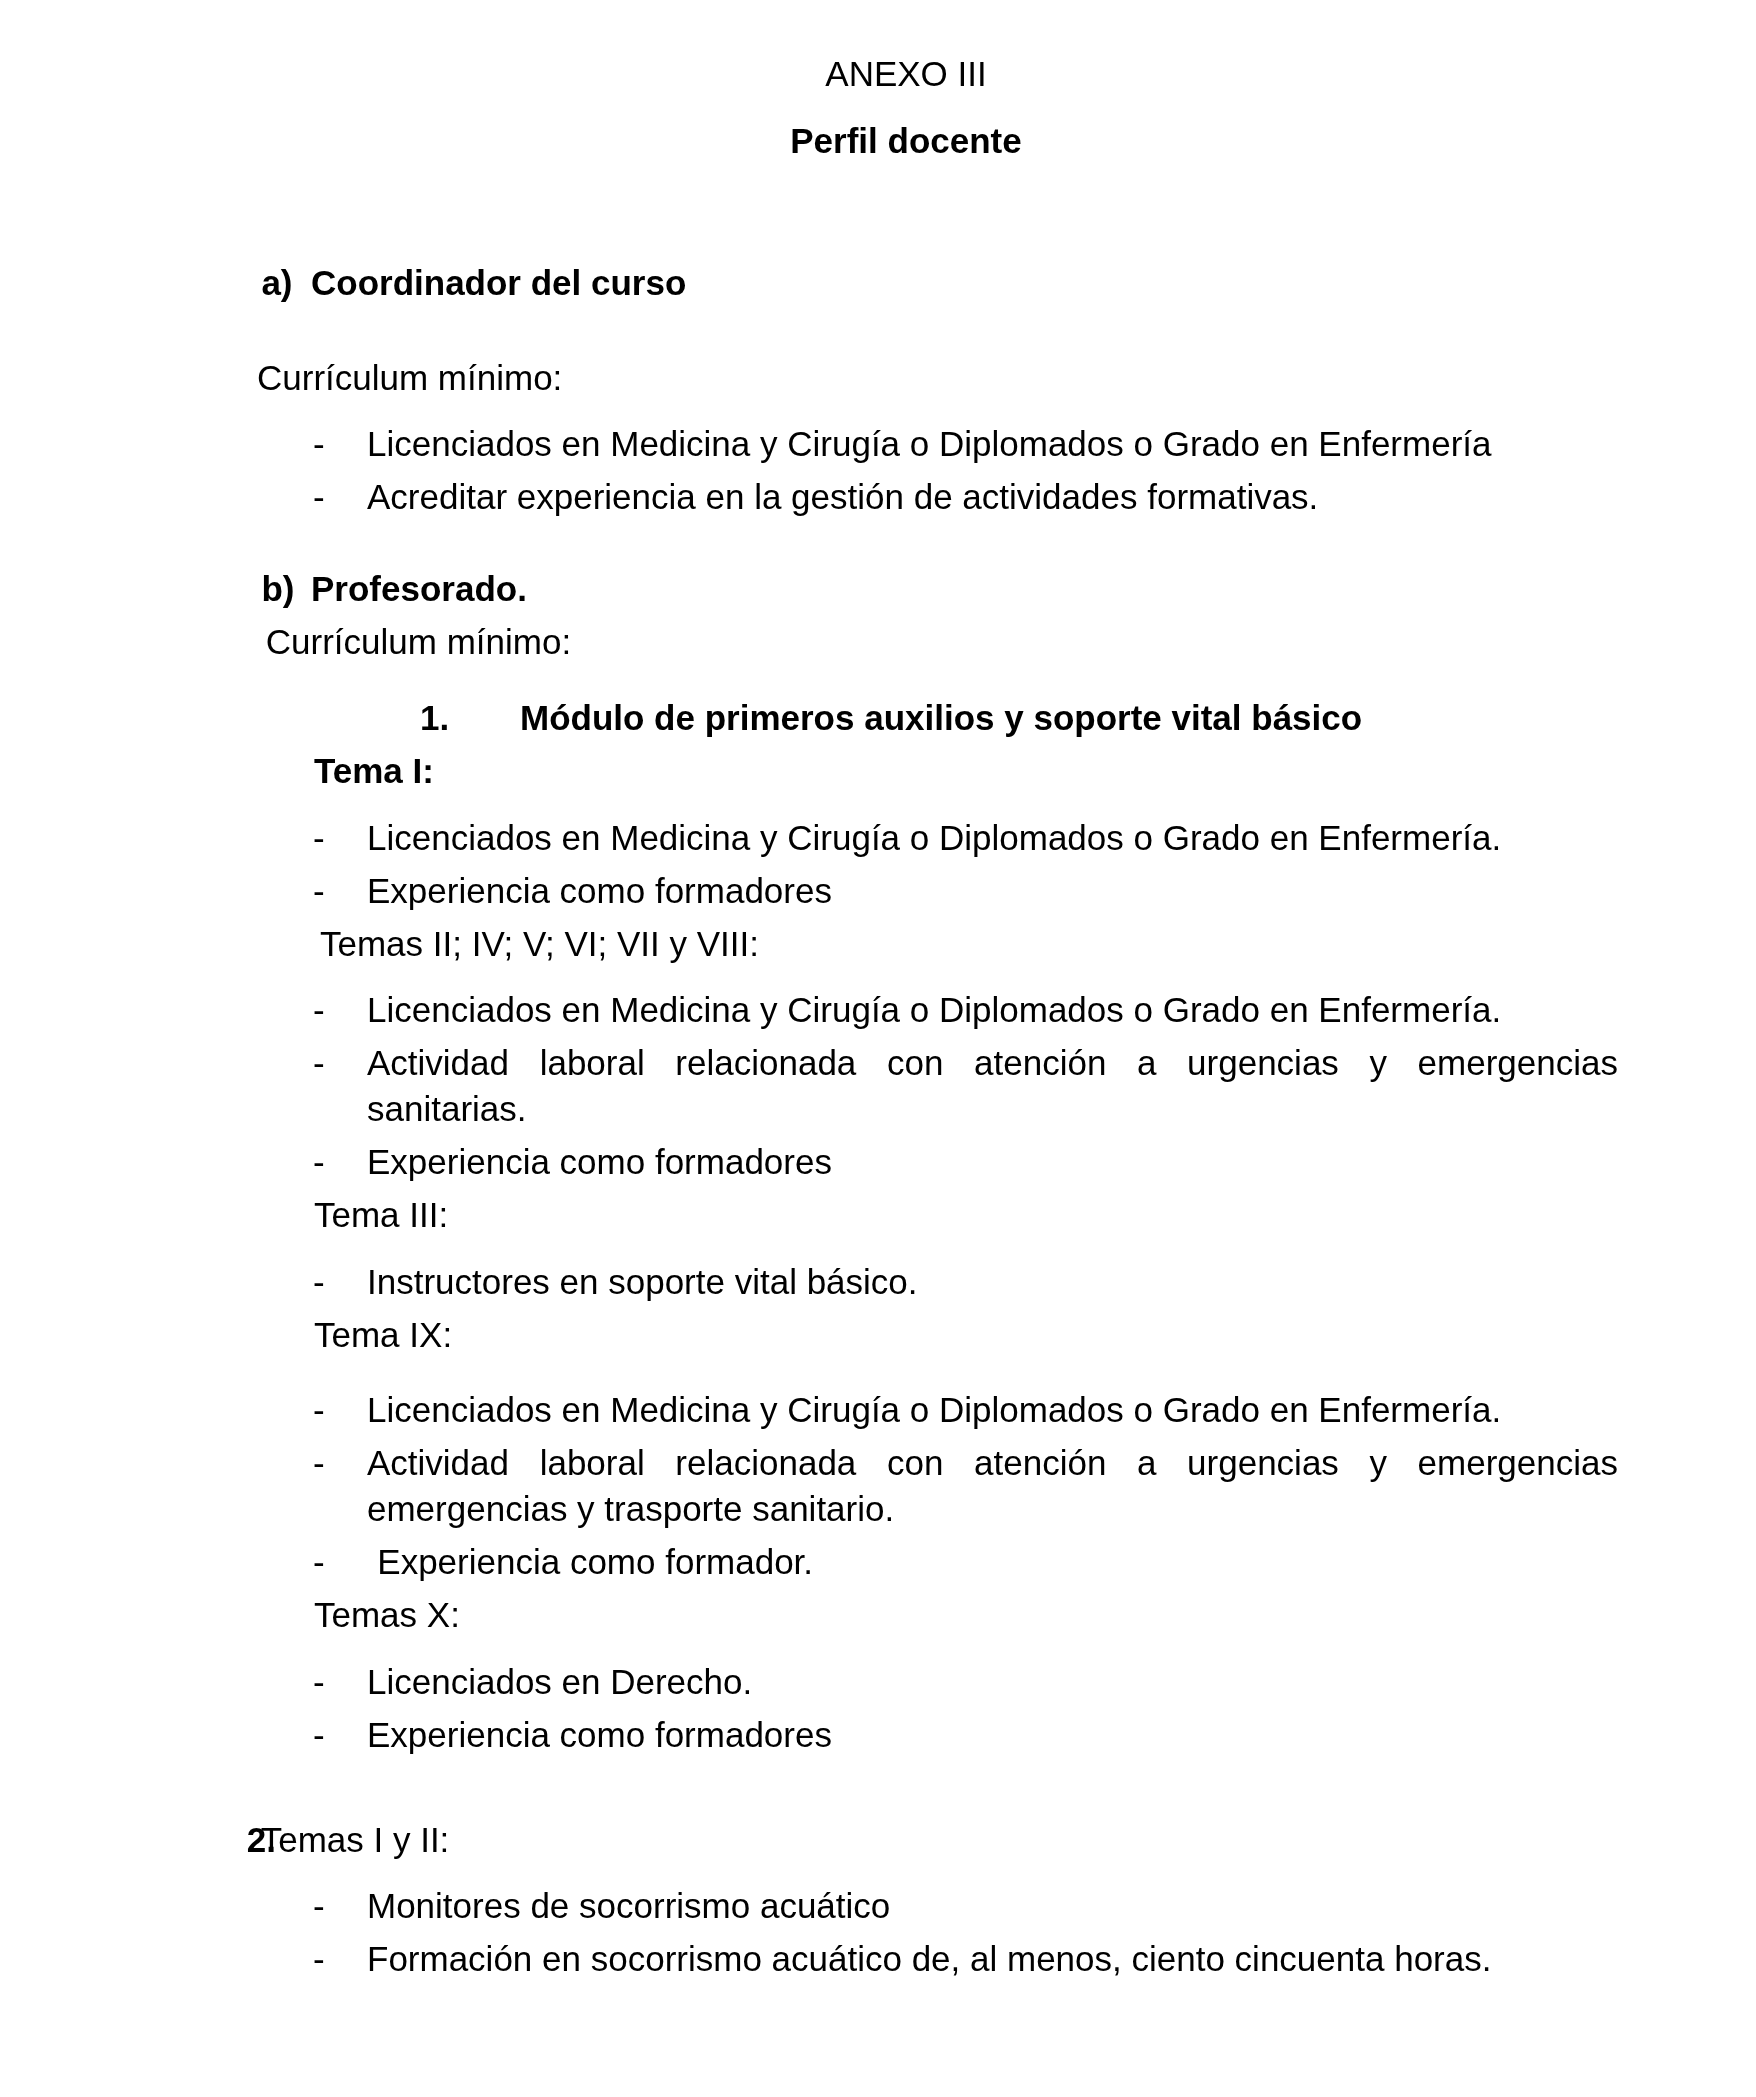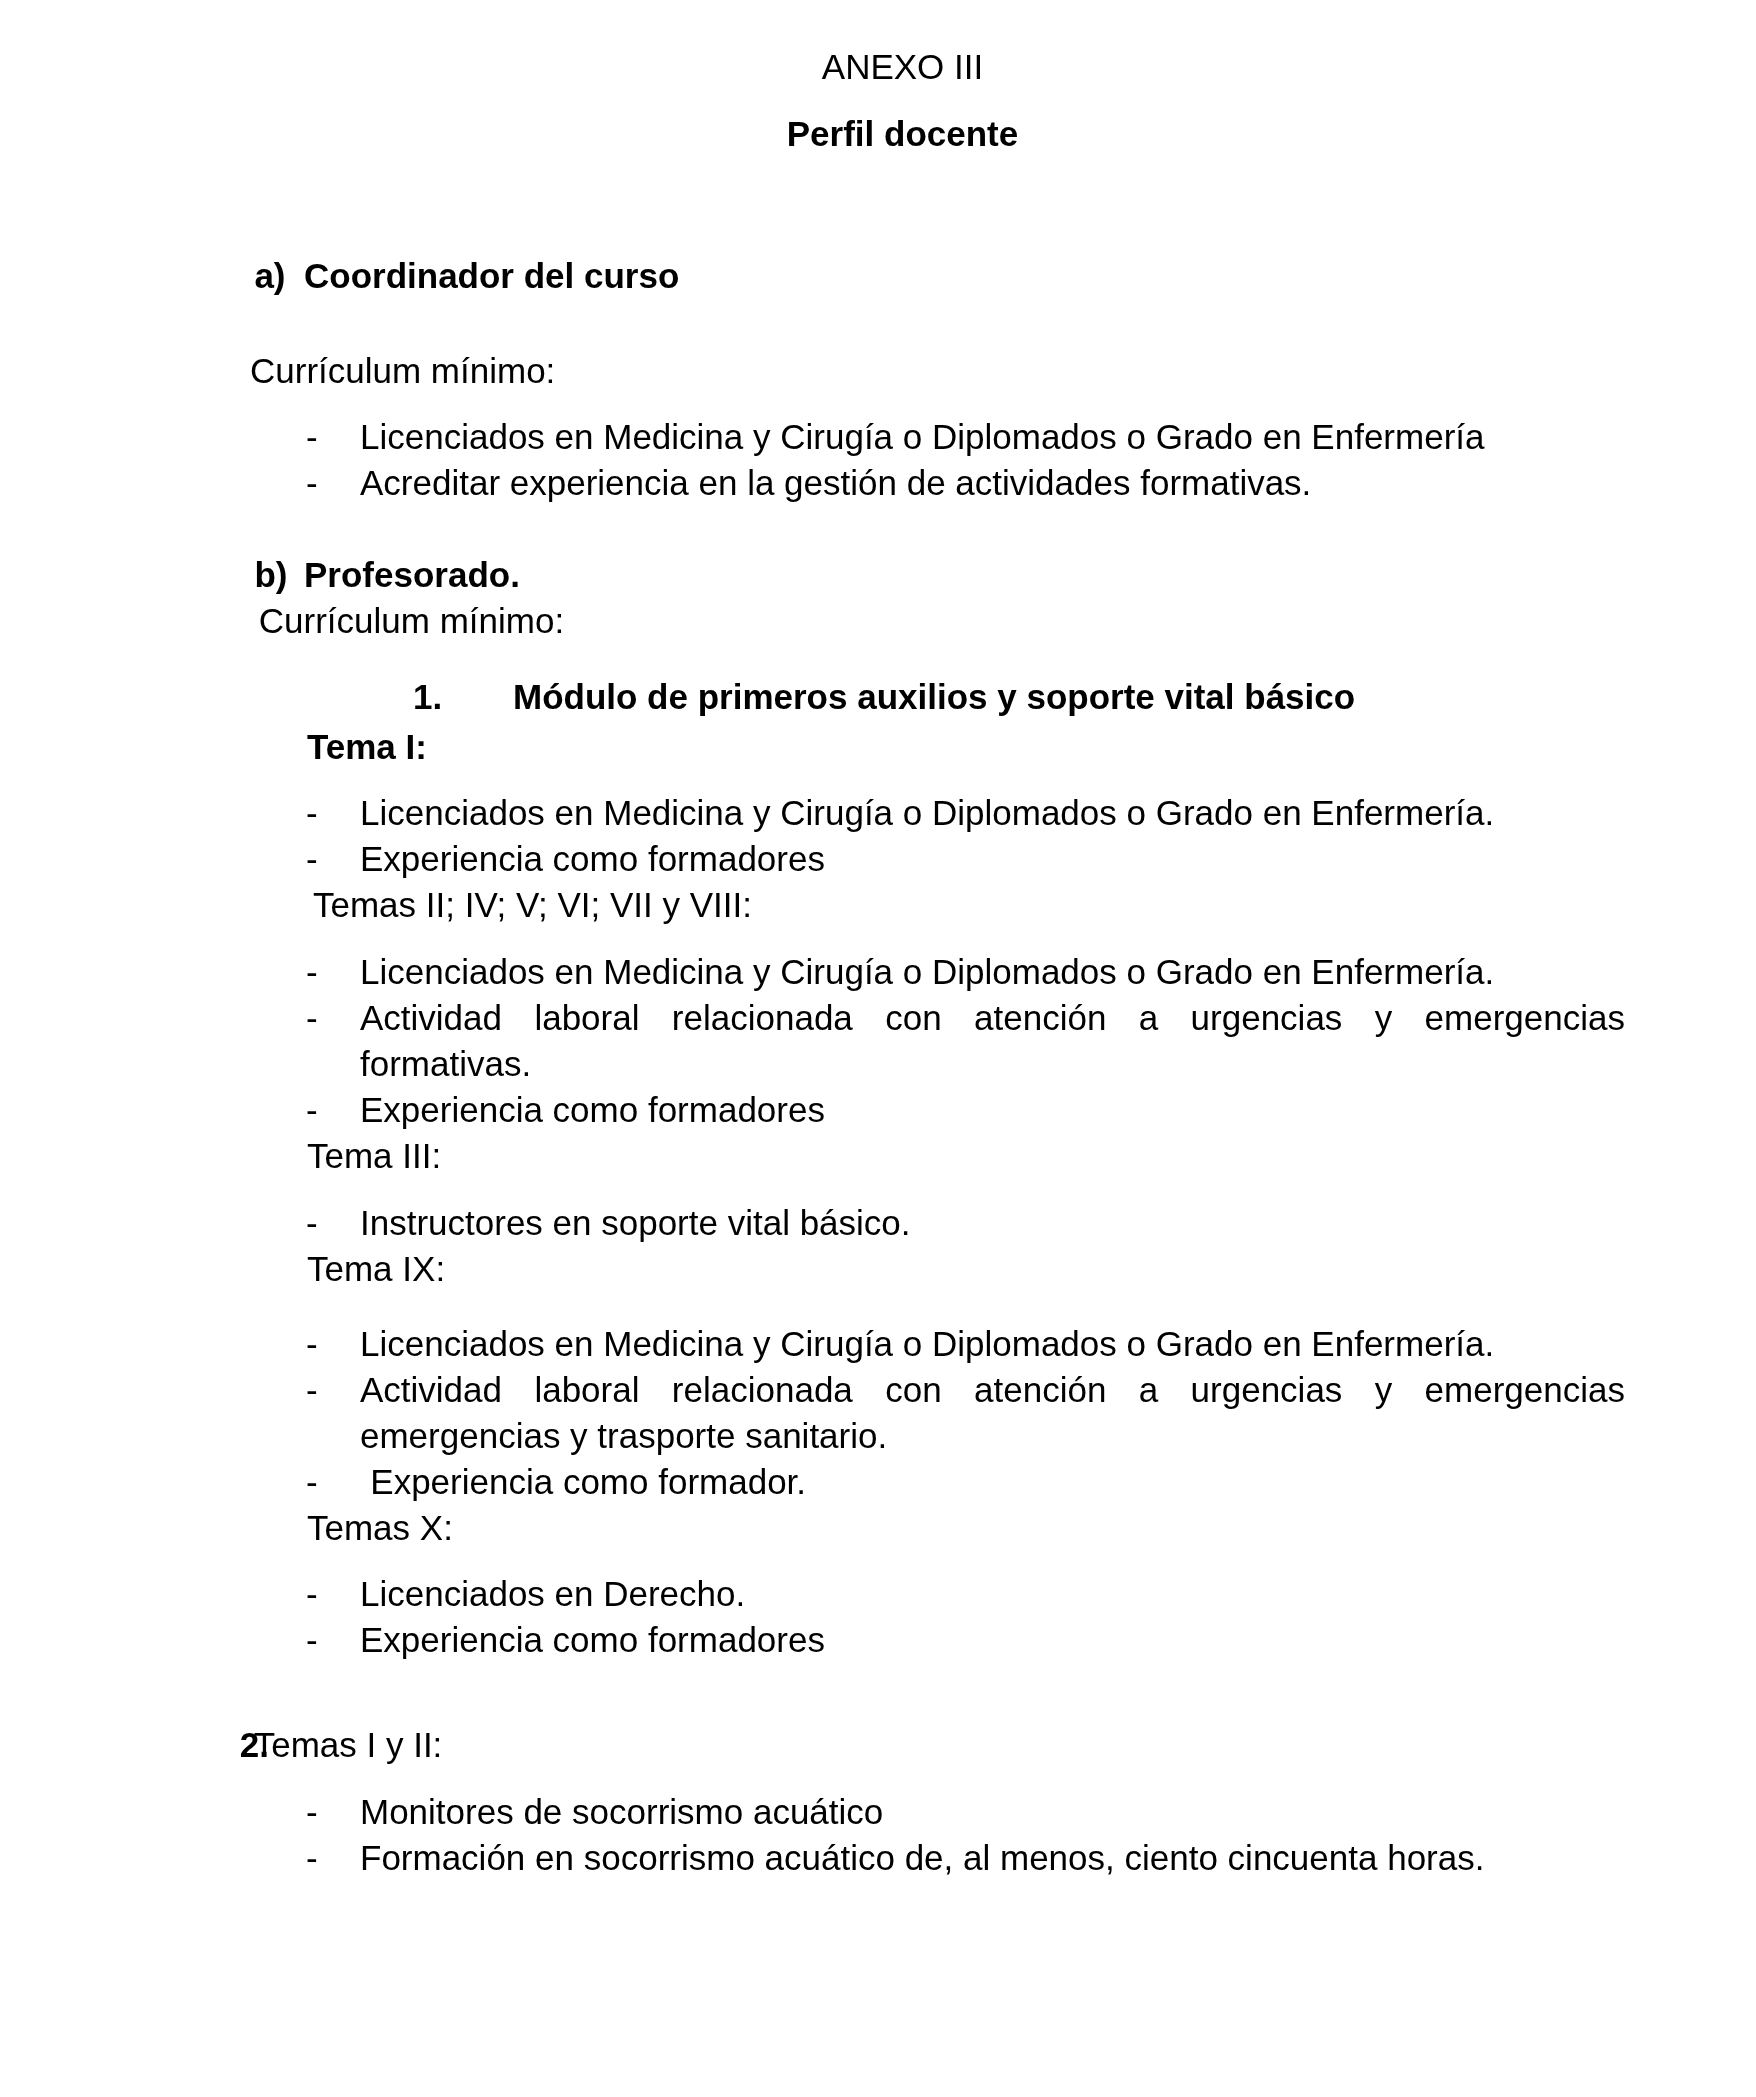--- a/index.html
+++ b/index.html
@@ -9,21 +9,21 @@
     height: 2097px;
     box-sizing: border-box;
     background: #ffffff;
     color: #000000;
     font-family: "Liberation Sans", "DejaVu Sans", sans-serif;
     font-size: 35px;
     line-height: 46px;
     padding: 44px 131px 0 250px;
     overflow: hidden;
   }
-  p { margin: 0; }
+  p { margin: 7px; }
   .bold { font-weight: bold; }
   .center { text-align: center; margin-right: 70px; }
 
   
   .mt-subtitle { margin-top: 20.6px; }
   .mt-a        { margin-top: 96px; }
   .mt-curr1    { margin-top: 49px; }
   .mt-b        { margin-top: 46px; }
   .mt-mod1     { margin-top: 30px; }
   .mt-tema1    { margin-top: 3.7px; font-weight: bold; }
@@ -73,21 +73,21 @@
 
   <p class="tema mt-tema1">Tema I:</p>
   <p class="bullet mt-bullets"><span class="dash">-</span><span>Licenciados en Medicina y Cirugía o Diplomados o Grado en Enfermería.</span></p>
   <p class="bullet"><span class="dash">-</span><span>Experiencia como formadores</span></p>
 
   <p class="tema-sp">Temas II; IV; V; VI; VII y VIII:</p>
   <p class="bullet mt-bullets"><span class="dash">-</span><span>Licenciados en Medicina y Cirugía o Diplomados o Grado en Enfermería.</span></p>
   <p class="bullet">
       <span class="dash">-</span>
       <span class="block jline">Actividad laboral relacionada con atención a urgencias y emergencias</span>
-      <span class="block">formativas.</span>
+      <span class="block">sanitarias.</span>
     </p>
   <p class="bullet"><span class="dash">-</span><span>Experiencia como formadores</span></p>
 
   <p class="tema">Tema III:</p>
   <p class="bullet mt-bullets"><span class="dash">-</span><span>Instructores en soporte vital básico.</span></p>
 
   <p class="tema">Tema IX:</p>
   <p class="bullet mt-bullets-lg"><span class="dash">-</span><span>Licenciados en Medicina y Cirugía o Diplomados o Grado en Enfermería.</span></p>
   <p class="bullet">
       <span class="dash">-</span>

